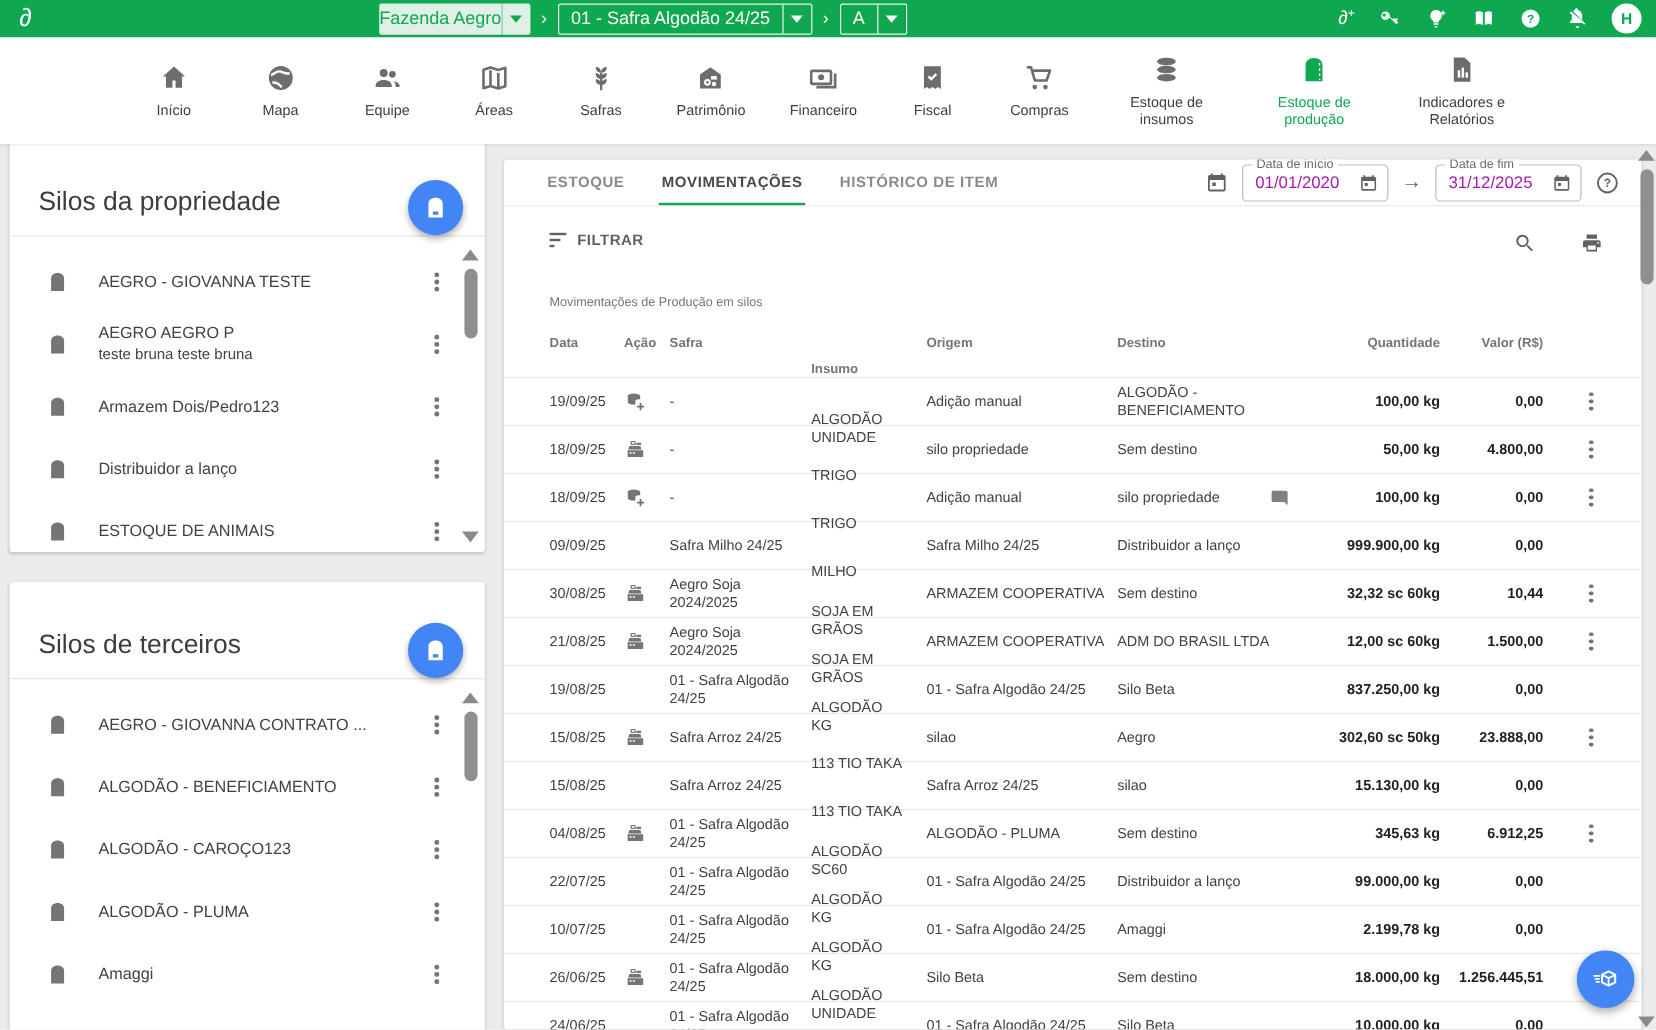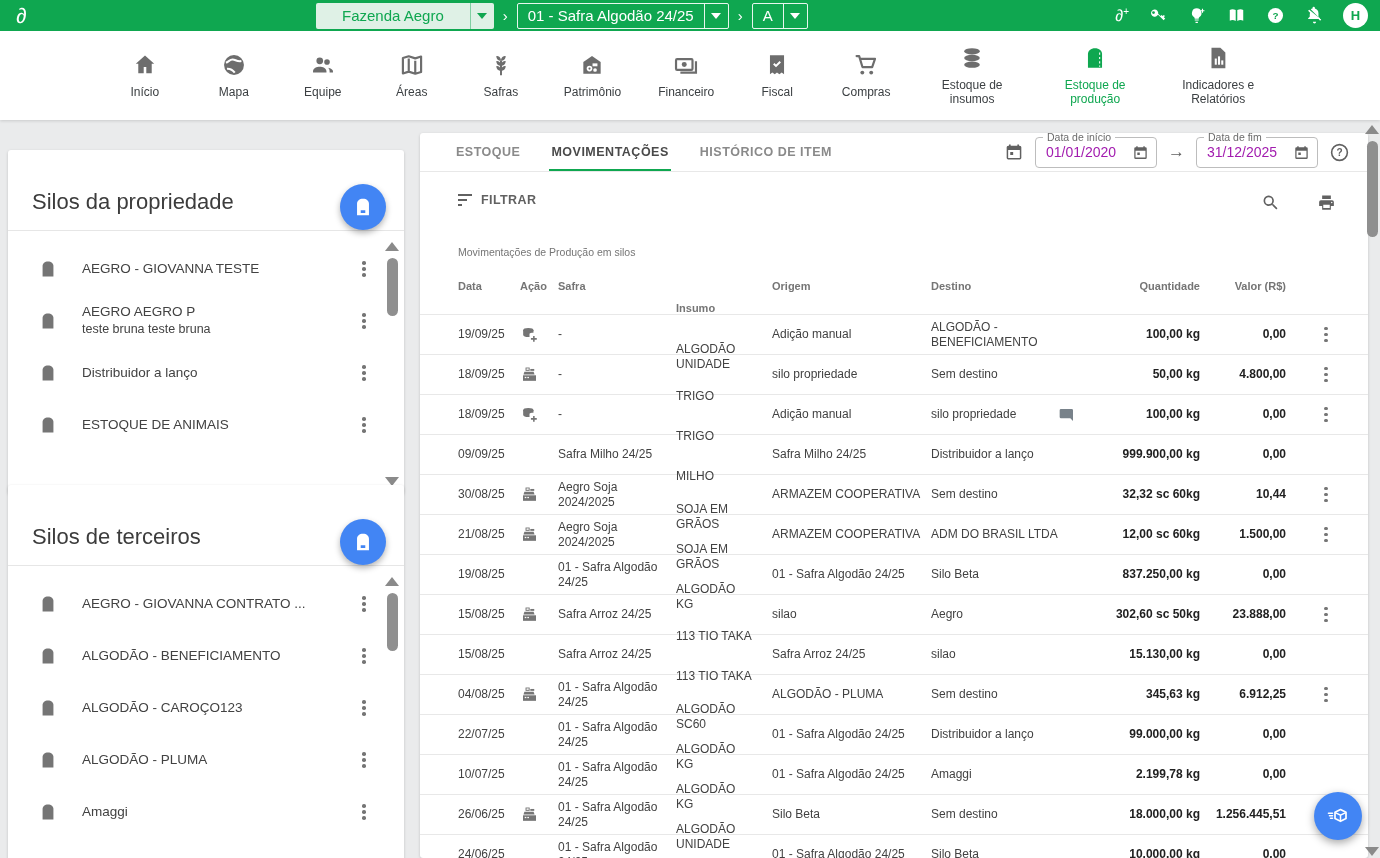--- a/index.html
+++ b/index.html
@@ -13,21 +13,21 @@
   
   .topbar {
     position:absolute; top:0; left:0; right:0; height:31px;
     background:#0FA750; color:#fff; display:flex; align-items:center;
     padding:0 12px; z-index:30;
   }
   .logo-glyph { font-size:21px; color:#fff; margin-left:4px; font-weight:400; }
   .breadcrumbs { position:absolute; left:316px; top:0; height:31px; display:flex; align-items:center; gap:9px; }
   .chip { display:flex; align-items:stretch; height:26px; border-radius:2px; font-size:15px; cursor:pointer; }
   .chip-light { background:#DFF1E6; color:#0FA750; }
-  .chip-light .chip-label { display:flex; align-items:center; padding:0 26px;text-align:right; }
+  .chip-light .chip-label { display:flex; align-items:center; padding:0 0;text-align:right; }
   .chip-light .chip-caret { display:flex; align-items:center; justify-content:center; width:24px; border-left:1px solid rgba(15,167,80,.45); }
   .chip-outline { border:1px solid rgba(255,255,255,.9); color:#fff; }
   .chip-outline .chip-label { display:flex; align-items:center; padding:0 10px; }
   .chip-outline .chip-caret { display:flex; align-items:center; justify-content:center; width:24px; border-left:1px solid rgba(255,255,255,.9); }
   .caret-down { width:0; height:0; border-left:5px solid transparent; border-right:5px solid transparent; border-top:6px solid currentColor; }
   .bc-sep { color:#fff; font-size:15px; }
   .topbar-right { margin-left:auto; display:flex; align-items:center; gap:19px; }
   .tb-icon { width:20px; height:20px; cursor:pointer; display:flex; align-items:center; justify-content:center; }
   .tb-icon svg { width:19px; height:19px; fill:#fff; }
   .aegro-plus { color:#fff; font-size:16px; cursor:pointer; }
@@ -44,21 +44,21 @@
   .nav-item { display:flex; flex-direction:column; align-items:center; gap:7px; cursor:pointer; min-width:52px; }
   .nav-item svg { width:26px; height:26px; fill:#6d6d6d; }
   .nav-item .lbl { font-size:12px; color:#3c4043; text-align:center; line-height:1.2; max-width:86px; }
   .nav-item.active svg { fill:#0FA750; }
   .nav-item.active .lbl { color:#0FA750; }
   .collapse-chevron { position:absolute; right:8px; top:21px; cursor:pointer; }
   .collapse-chevron svg { width:16px; height:16px; stroke:#757575; fill:none; stroke-width:2; }
 
   
   .card { position:absolute; background:#fff; border-radius:3px; box-shadow:0 1px 3px rgba(0,0,0,.18); }
-  #panel-prop { left:8px; top:150px; width:396px; height:344px; }
+  #panel-prop { left:8px; top:116px; width:396px; height:344px; }
   #panel-terc { left:8px; top:485px; width:396px; height:467px; }
   .panel-title { font-size:22px; font-weight:400; color:#3c3c3c; padding:21px 24px 15px; border-bottom:1px solid #e6e6e6; }
   .panel-fab { position:absolute; right:18px; top:34px; width:46px; height:46px; border-radius:50%;
     background:#4285F4; display:flex; align-items:center; justify-content:center;
     box-shadow:0 3px 6px rgba(0,0,0,.3); cursor:pointer; z-index:3; }
   .panel-fab svg { width:22px; height:22px; fill:#fff; }
   .silo-list { position:absolute; top:69px; bottom:2px; left:0; right:26px; overflow:hidden; padding-top:24px; }
   .silo-item { display:flex; align-items:center; height:52px; padding:0 4px 0 30px; }
   .silo-item .sicon svg { width:20px; height:20px; fill:#757575; }
   .silo-item .stext { margin-left:24px; flex:1; font-size:13.5px; color:#424242; line-height:1.25; }
@@ -347,20 +347,35 @@
           <i></i>
         </div>
       </div>
       <div class="silo-item">
         <span class="sicon">
           <svg viewBox="0 0 24 24">
             <path d="M12 3c-3.9 0-6.5 2.3-6.5 5.4V21h13V8.4C18.5 5.3 15.9 3 12 3z"></path>
           </svg>
         </span>
         <div class="stext">
+          <div>Armazem Dois/Pedro123</div>
+        </div>
+        <div class="kebab">
+          <i></i>
+          <i></i>
+          <i></i>
+        </div>
+      </div>
+      <div class="silo-item">
+        <span class="sicon">
+          <svg viewBox="0 0 24 24">
+            <path d="M12 3c-3.9 0-6.5 2.3-6.5 5.4V21h13V8.4C18.5 5.3 15.9 3 12 3z"></path>
+          </svg>
+        </span>
+        <div class="stext">
           <div>Distribuidor a lanço</div>
         </div>
         <div class="kebab">
           <i></i>
           <i></i>
           <i></i>
         </div>
       </div>
       <div class="silo-item">
         <span class="sicon">

